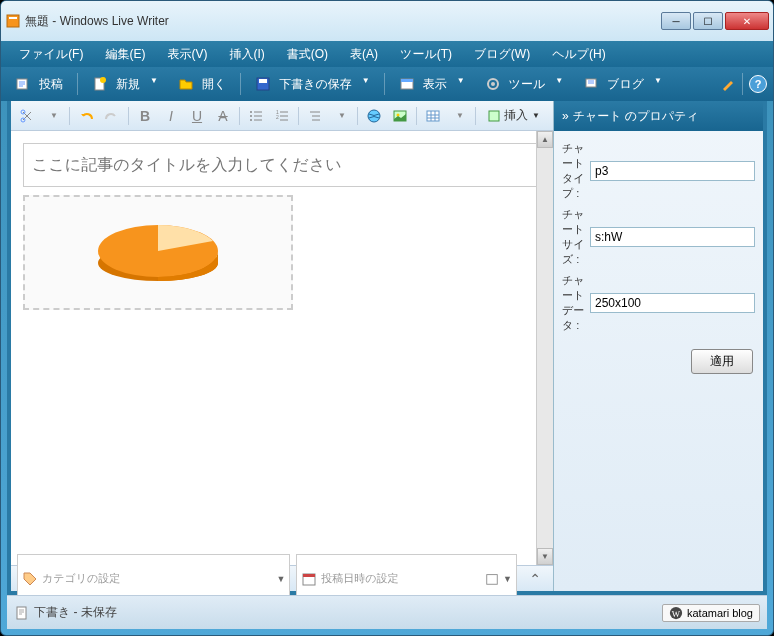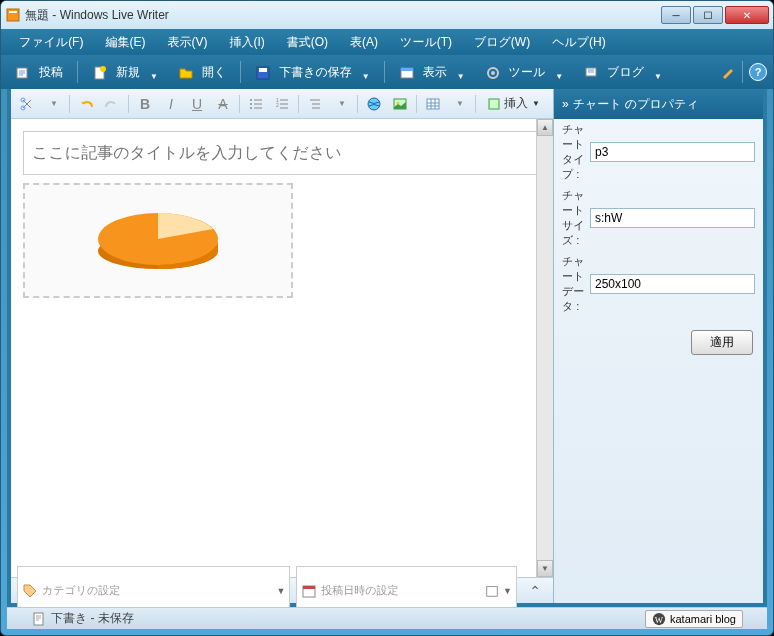--- a/index.html
+++ b/index.html
@@ -1,51 +1,51 @@
 <!DOCTYPE html>
 <html><head>
 <meta charset="utf-8">
 <style>
 * { box-sizing: border-box; margin: 0; padding: 0; }
 body { font-family: "Meiryo", "Segoe UI", sans-serif; font-size: 12px; background: #000; }
 .window { width: 774px; height: 636px; background: linear-gradient(#3a8fb7, #4fa8d8); border: 1px solid #2a5a7a; border-radius: 6px; overflow: hidden; display: flex; flex-direction: column; }
-.titlebar { height: 28px; background: linear-gradient(#e8f4fb, #cde6f5); display: flex; align-items: center; padding: 0 4px; }
+.titlebar { height: 40px; background: linear-gradient(#e8f4fb, #cde6f5); display: flex; align-items: center; padding: 0 4px; }
 .titlebar .icon { width: 16px; height: 16px; margin-right: 4px; }
 .titlebar .title { flex: 1; color: #333; font-size: 12px; }
 .win-controls { display: flex; gap: 2px; }
 .win-btn { width: 30px; height: 18px; border: 1px solid #5a7a9a; border-radius: 2px; background: linear-gradient(#d8e8f5, #a8c8e0); display: flex; align-items: center; justify-content: center; font-size: 10px; }
 .win-btn.close { background: linear-gradient(#e88, #c33); border-color: #a22; width: 44px; color: #fff; }
 .menubar { height: 26px; background: linear-gradient(#2d7fa8, #1a6a95); display: flex; align-items: center; padding: 0 8px; gap: 2px; }
 .menu-item { color: #fff; padding: 3px 10px; font-size: 12px; cursor: pointer; }
 .toolbar1 { height: 34px; background: linear-gradient(#2a7aa5, #186590); display: flex; align-items: center; padding: 0 6px; gap: 4px; }
-.tb-btn { display: flex; align-items: flex-end; gap: 8px; padding: 4px 8px; color: #fff; font-size: 12px; cursor: pointer; border-radius: 2px; }
+.tb-btn { display: flex; align-items: flex-start; gap: 8px; padding: 4px 8px; color: #fff; font-size: 12px; cursor: pointer; border-radius: 2px; }
 .tb-sep { width: 1px; height: 22px; background: rgba(255,255,255,0.3); margin: 0 2px; }
 .dropdown-arrow { font-size: 8px; margin-left: 2px; }
 .toolbar1 .spacer { flex: 1; }
 .help-btn { width: 18px; height: 18px; border-radius: 50%; background: #4a9fd8; border: 1px solid #fff; color: #fff; display: flex; align-items: center; justify-content: center; font-size: 11px; font-weight: bold; }
 .content-area { flex: 1; display: flex; background: #e8f0f8; border: 4px solid #2a7aa5; border-top: none; margin: 0 6px 0 6px; }
 .editor-panel { flex: 1; display: flex; flex-direction: column; background: #fff; }
 .toolbar2 { height: 30px; background: linear-gradient(#f0f6fb, #d8e8f5); border-bottom: 1px solid #bcd; display: flex; align-items: center; padding: 0 4px; gap: 2px; }
 .tb2-btn { width: 24px; height: 22px; display: flex; align-items: center; justify-content: center; color: #888; font-size: 14px; cursor: pointer; }
 .tb2-sep { width: 1px; height: 18px; background: #bcd; margin: 0 2px; }
 .tb2-insert { display: flex; align-items: center; gap: 2px; padding: 2px 6px; color: #333; font-size: 12px; }
 .editor-body { flex: 1; padding: 12px; overflow: auto; position: relative; }
 .title-input { width: 100%; border: 1px solid #ccc; padding: 12px 8px; font-size: 16px; color: #000000; margin-bottom: 8px; }
 .chart-container { width: 270px; height: 115px; border: 2px dashed #ccc; display: flex; align-items: center; justify-content: center; padding: 4px; background: #fafafa; }
 .editor-footer { height: 26px; background: linear-gradient(#f0f6fb, #d8e8f5); border-top: 1px solid #bcd; display: flex; align-items: center; padding: 0 6px; gap: 6px; }
 .footer-field { flex: 1; border: 1px solid #ccc; background: #fff; padding: 16px 4px; color: #999; font-size: 11px; display: flex; align-items: center; gap: 4px; }
 .footer-dd { font-size: 9px; color: #666; }
 .side-panel { width: 210px; background: linear-gradient(#f0f6fb, #e0ecf6); border-left: 1px solid #9bc; display: flex; flex-direction: column; }
 .side-header { height: 30px; background: linear-gradient(#2a7aa5, #186590); color: #fff; display: flex; align-items: center; padding: 0 8px; font-size: 12px; gap: 4px; }
-.side-body { padding: 3px 8px; }
+.side-body { padding: 10px 8px; }
 .prop-row { display: flex; align-items: center; margin-bottom: 6px; gap: 4px; }
 .prop-label { width: 80px; font-size: 11px; color: #333; text-align: left; }
 .prop-input { flex: 1; border: 1px solid #9bc; padding: 2px 4px; font-size: 12px; background: #fff; }
 .apply-btn { margin-left: auto; display: block; padding: 3px 18px; font-size: 12px; border: 1px solid #888; background: linear-gradient(#fefefe, #ddd); border-radius: 3px; margin-top: 16px; margin-right: 2px; }
-.statusbar { height: 22px; background: linear-gradient(#e0ecf6, #c8dceb); display: flex; align-items: center; padding: 0 24px; margin: 0 6px 6px 6px; border-top: 1px solid #bcd; }
+.statusbar { height: 34px; background: linear-gradient(#e0ecf6, #c8dceb); display: flex; align-items: center; padding: 0 7px; margin: 0 6px 6px 6px; border-top: 1px solid #bcd; }
 .status-text { color: #444; font-size: 12px; display: flex; align-items: center; gap: 4px; }
 .statusbar .spacer { flex: 1; }
 .blog-badge { display: flex; align-items: center; gap: 4px; border: 1px solid #aaa; background: #f8f8f8; padding: 1px 6px; border-radius: 2px; font-size: 11px; }
 .scrollbar-v { position: absolute; right: 0; top: 0; bottom: 0; width: 17px; background: #e8e8e8; border-left: 1px solid #ccc; }
 .scroll-arrow { height: 17px; background: linear-gradient(#f0f0f0,#d0d0d0); border: 1px solid #bbb; display: flex; align-items: center; justify-content: center; font-size: 8px; color: #666; }
 .scroll-arrow.bottom { position: absolute; bottom: 0; left: 0; right: 0; }
 svg.ic { width: 16px; height: 16px; }
 </style>
 </head>
 <body>

